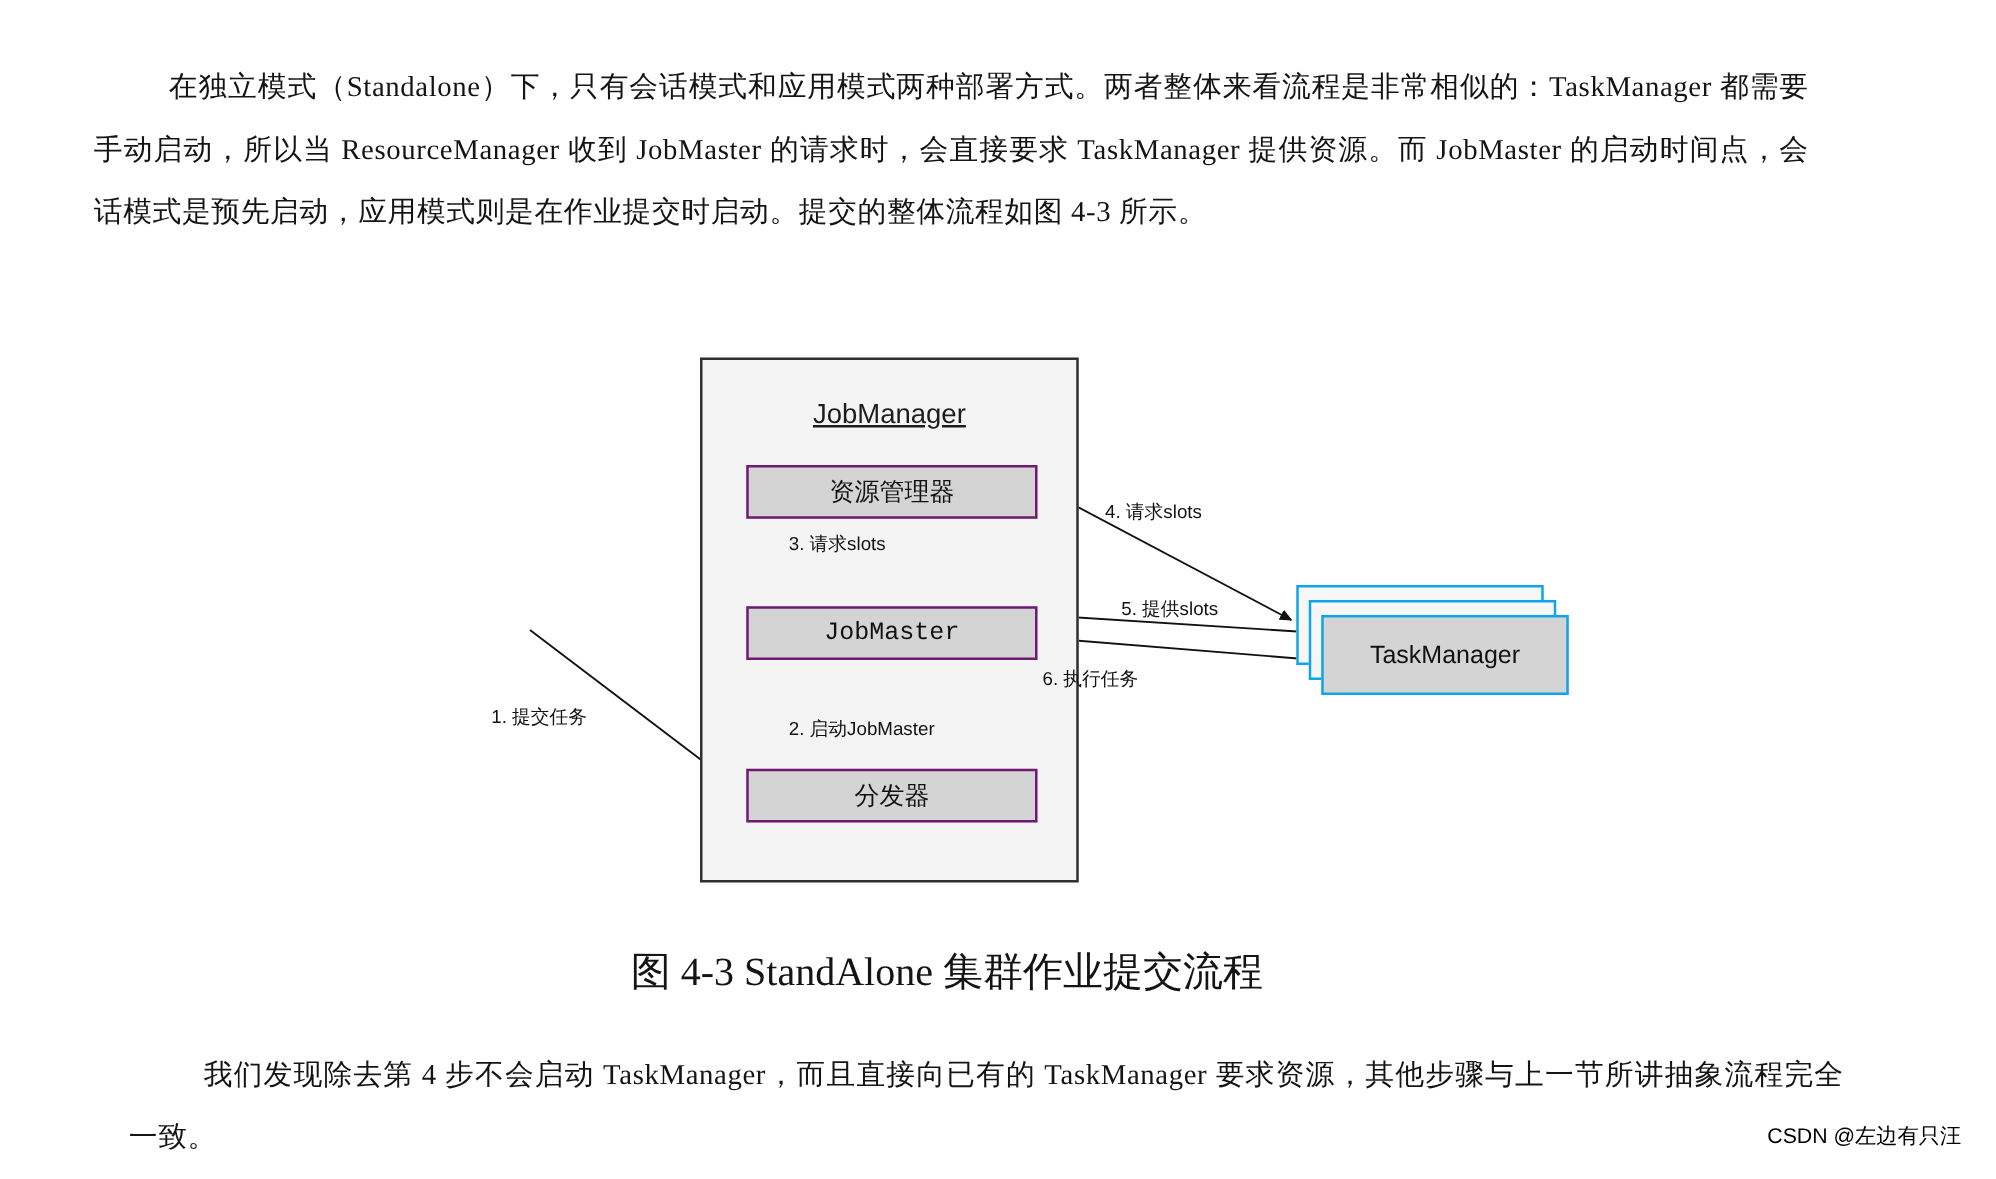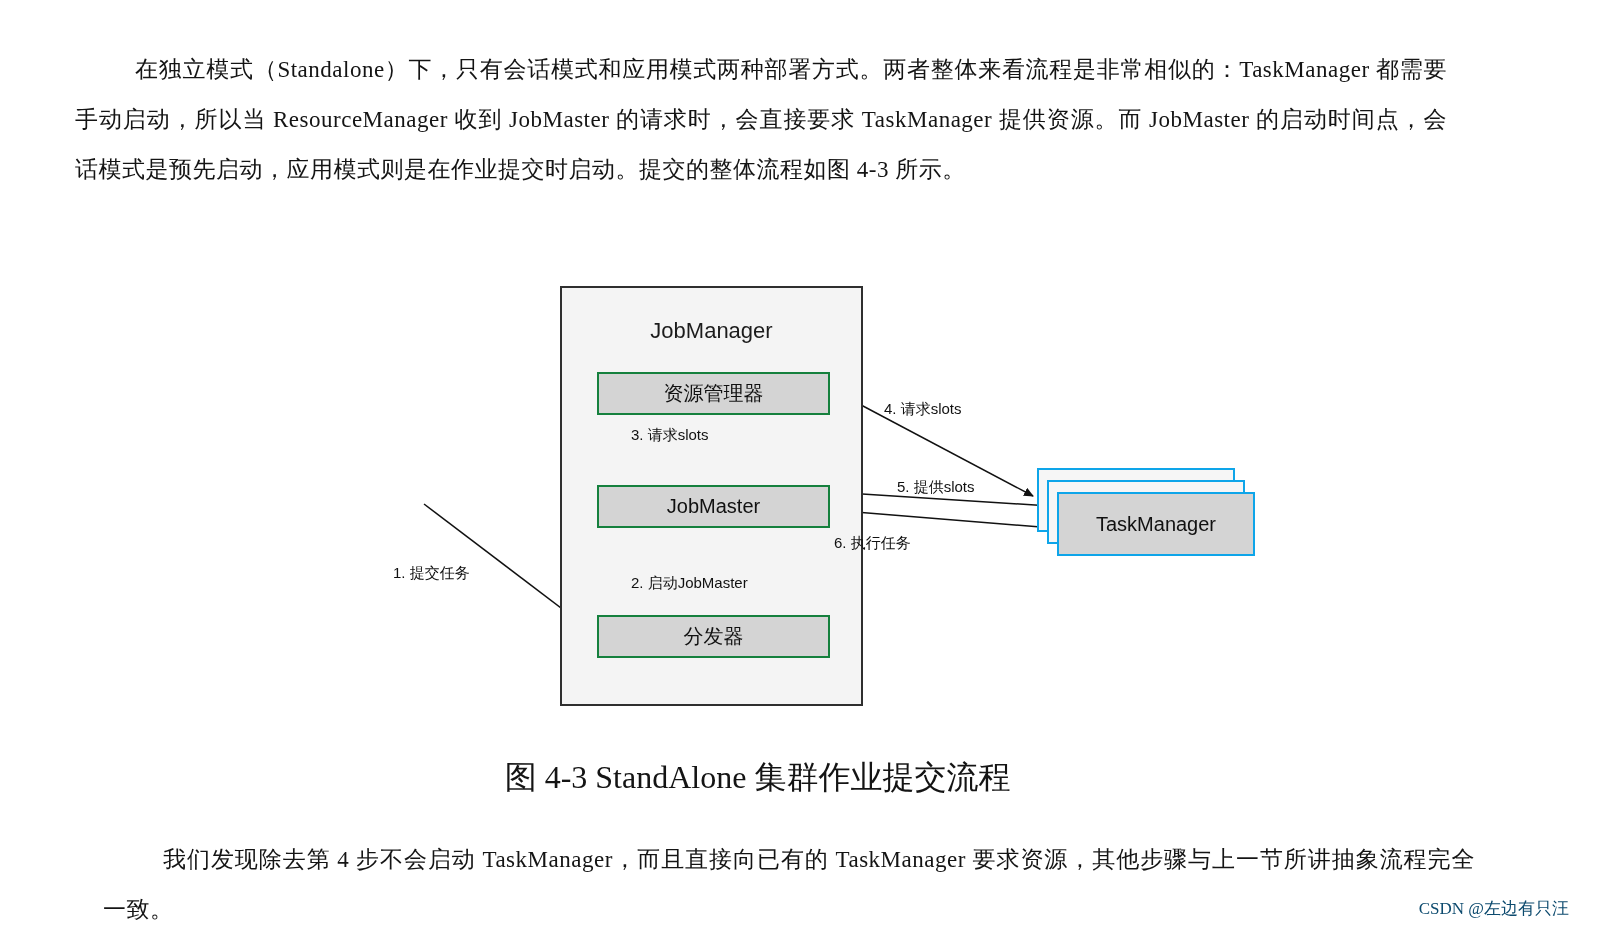--- a/index.html
+++ b/index.html
@@ -38,29 +38,31 @@
     background:#f4f4f4;
     border:2px solid #2f2f2f;
     box-sizing:border-box;
   }
   .jm-title{
     position:absolute;
     left:0;top:30px;width:100%;
     text-align:center;
     font-size:22px;
     color:#1c1c1c;
+    text-decoration:underline;
   }
   .node{
     position:absolute;
     background:#d4d4d4;
-    border:2px solid #15803d;
+    border:2px solid #701a75;
     box-sizing:border-box;
     display:flex;align-items:center;justify-content:center;
     font-size:20px;
     color:#111;
+    font-family:Liberation Mono, monospace;
   }
   .node-inner{left:35px;width:233px;height:43px;}
   .node-rm{top:84px;}
   .node-jmaster{top:197px;}
   .node-disp{top:327px;}
   .node-client{left:8px;top:202px;width:175px;height:43px;}
   .tm-box{
     position:absolute;
     width:198px;height:64px;
     background:#f6f6f6;
@@ -92,23 +94,23 @@
   .caption{
     position:absolute;
     left:0;top:756px;width:1515px;
     text-align:center;
     font-size:32px;
     color:#141414;
   }
   .watermark{
     position:absolute;
     right:28px;top:897px;
-    font-family:Liberation Serif, serif;
+    font-family:Liberation Sans, sans-serif;
     font-size:17px;
-    color:#0c4a6e;
+    color:#000000;
   }
 </style>
 </head>
 <body>
 
 <div class="page">
 
   <p class="para para-1">在独立模式（Standalone）下，只有会话模式和应用模式两种部署方式。两者整体来看流程是非常相似的：TaskManager 都需要手动启动，所以当 ResourceManager 收到 JobMaster 的请求时，会直接要求 TaskManager 提供资源。而 JobMaster 的启动时间点，会话模式是预先启动，应用模式则是在作业提交时启动。提交的整体流程如图 4-3 所示。</p>
 
   <div class="diagram">

